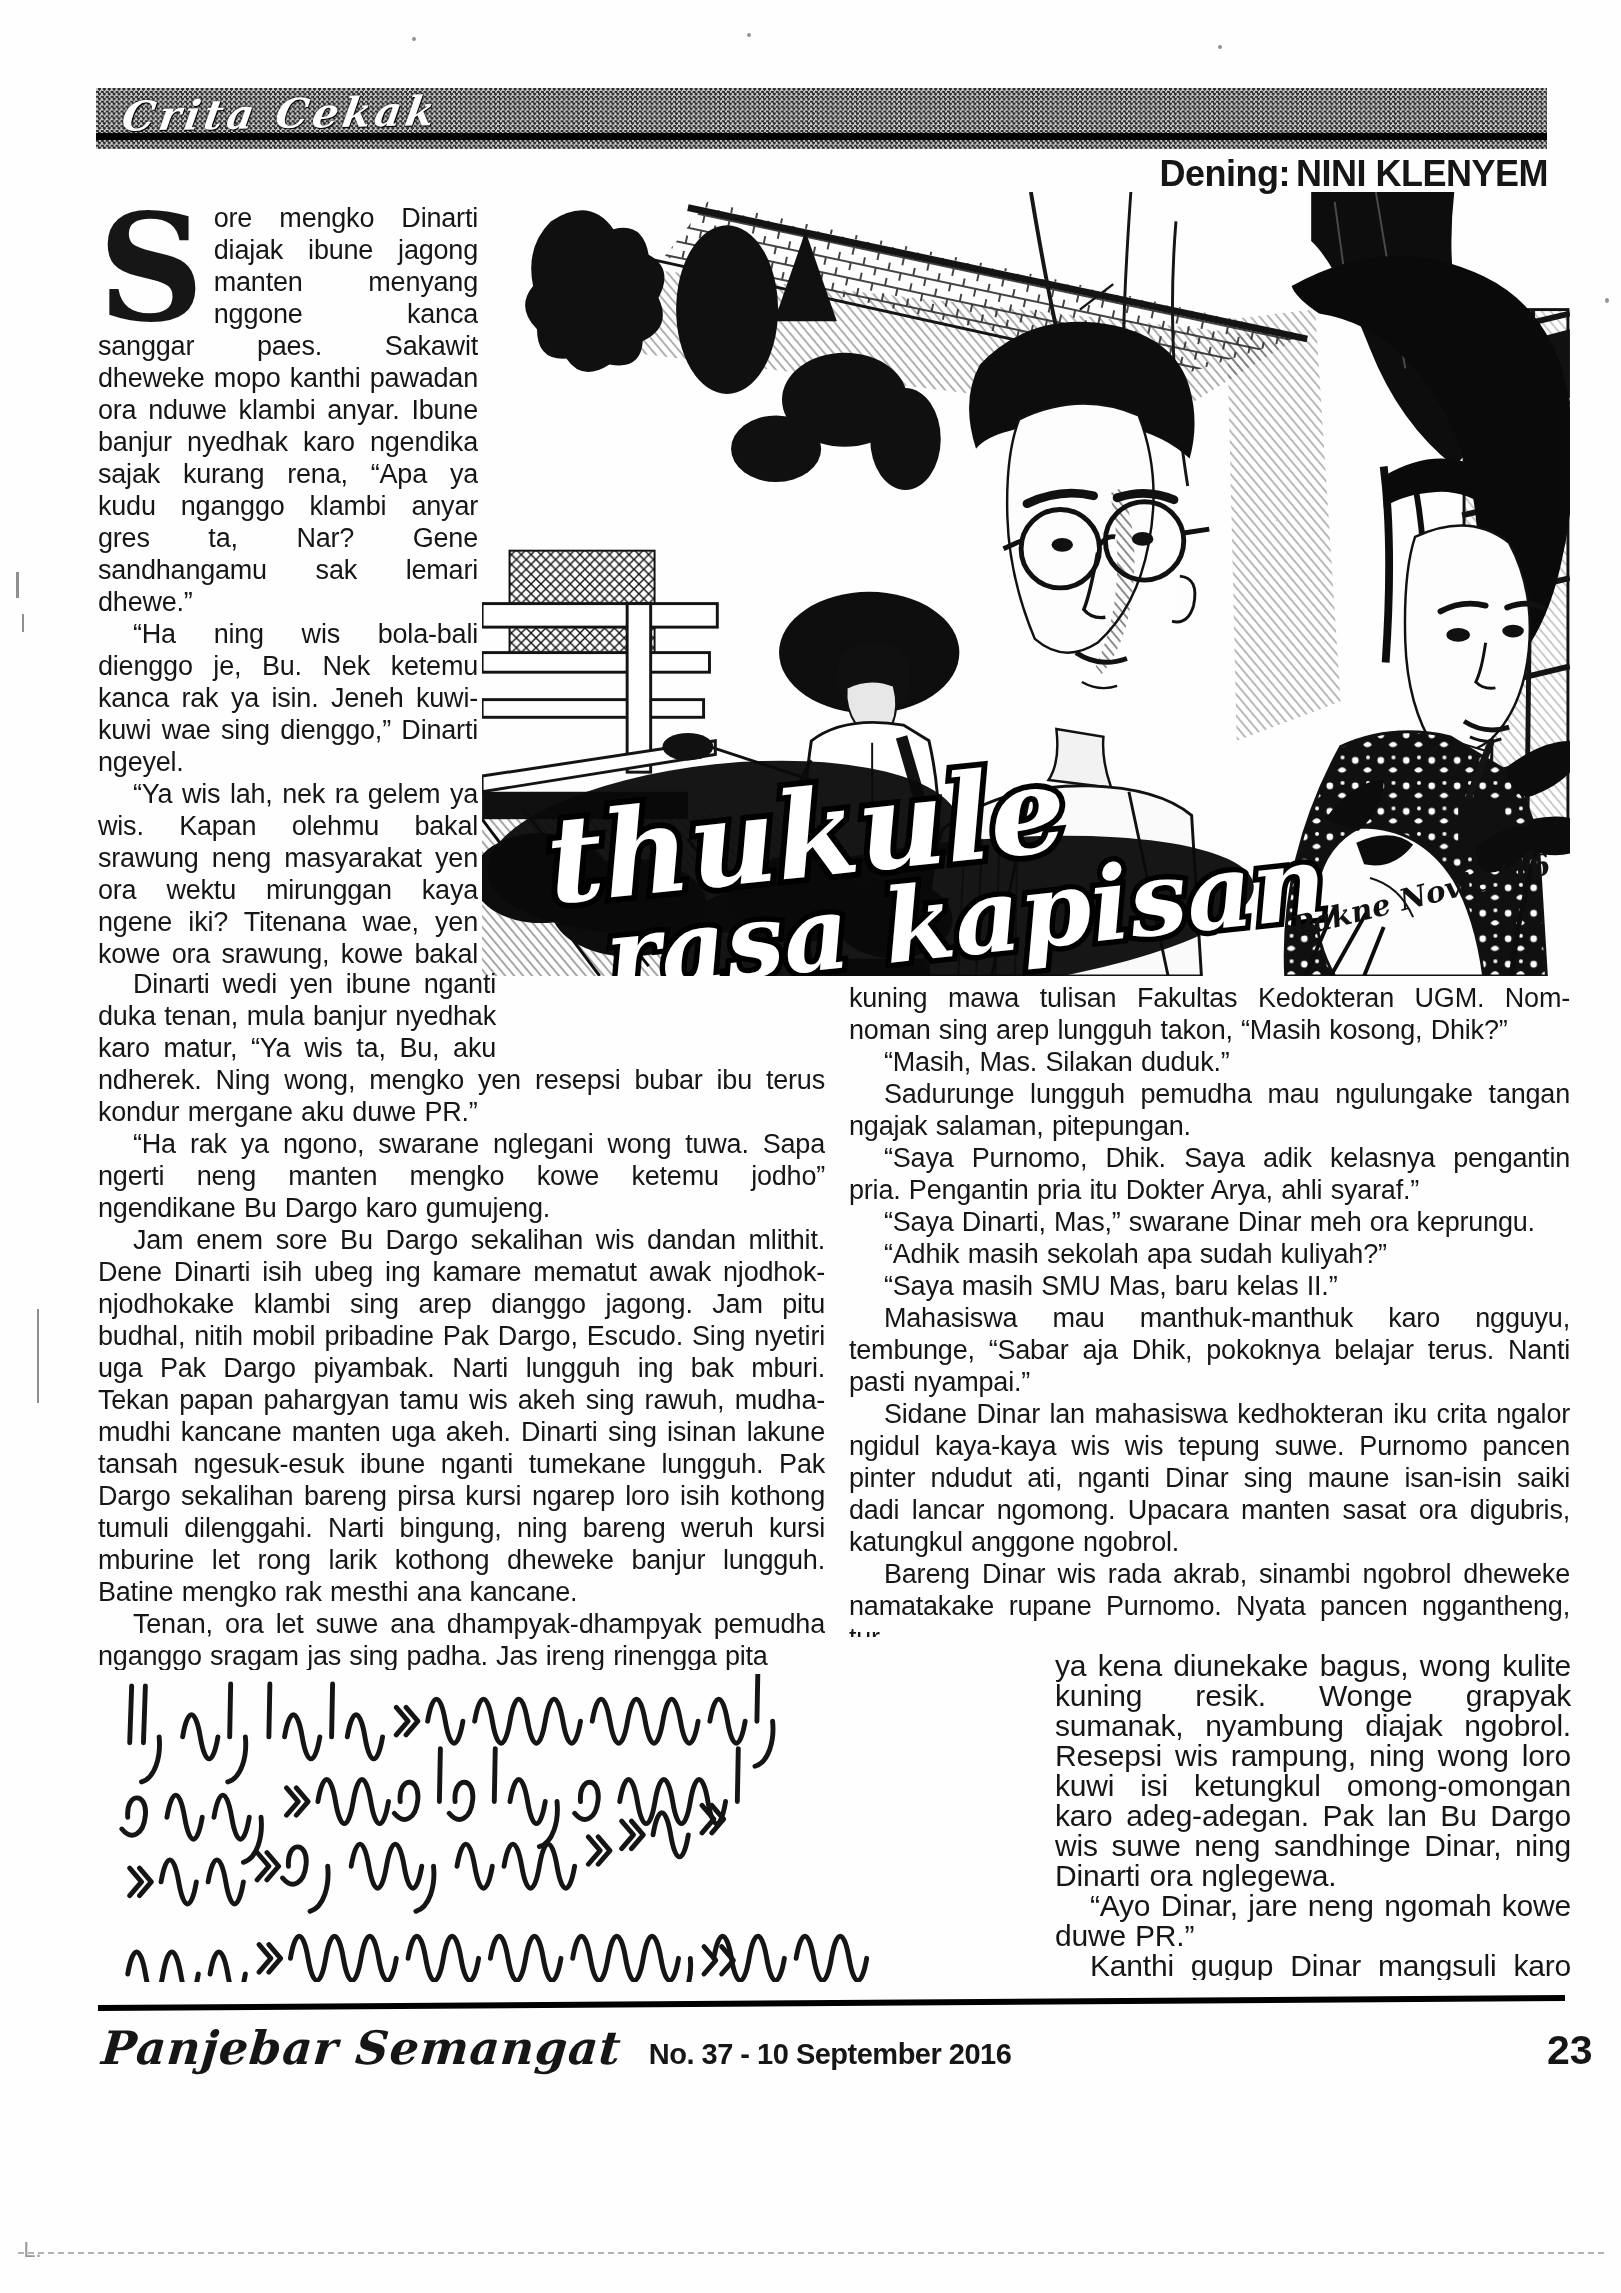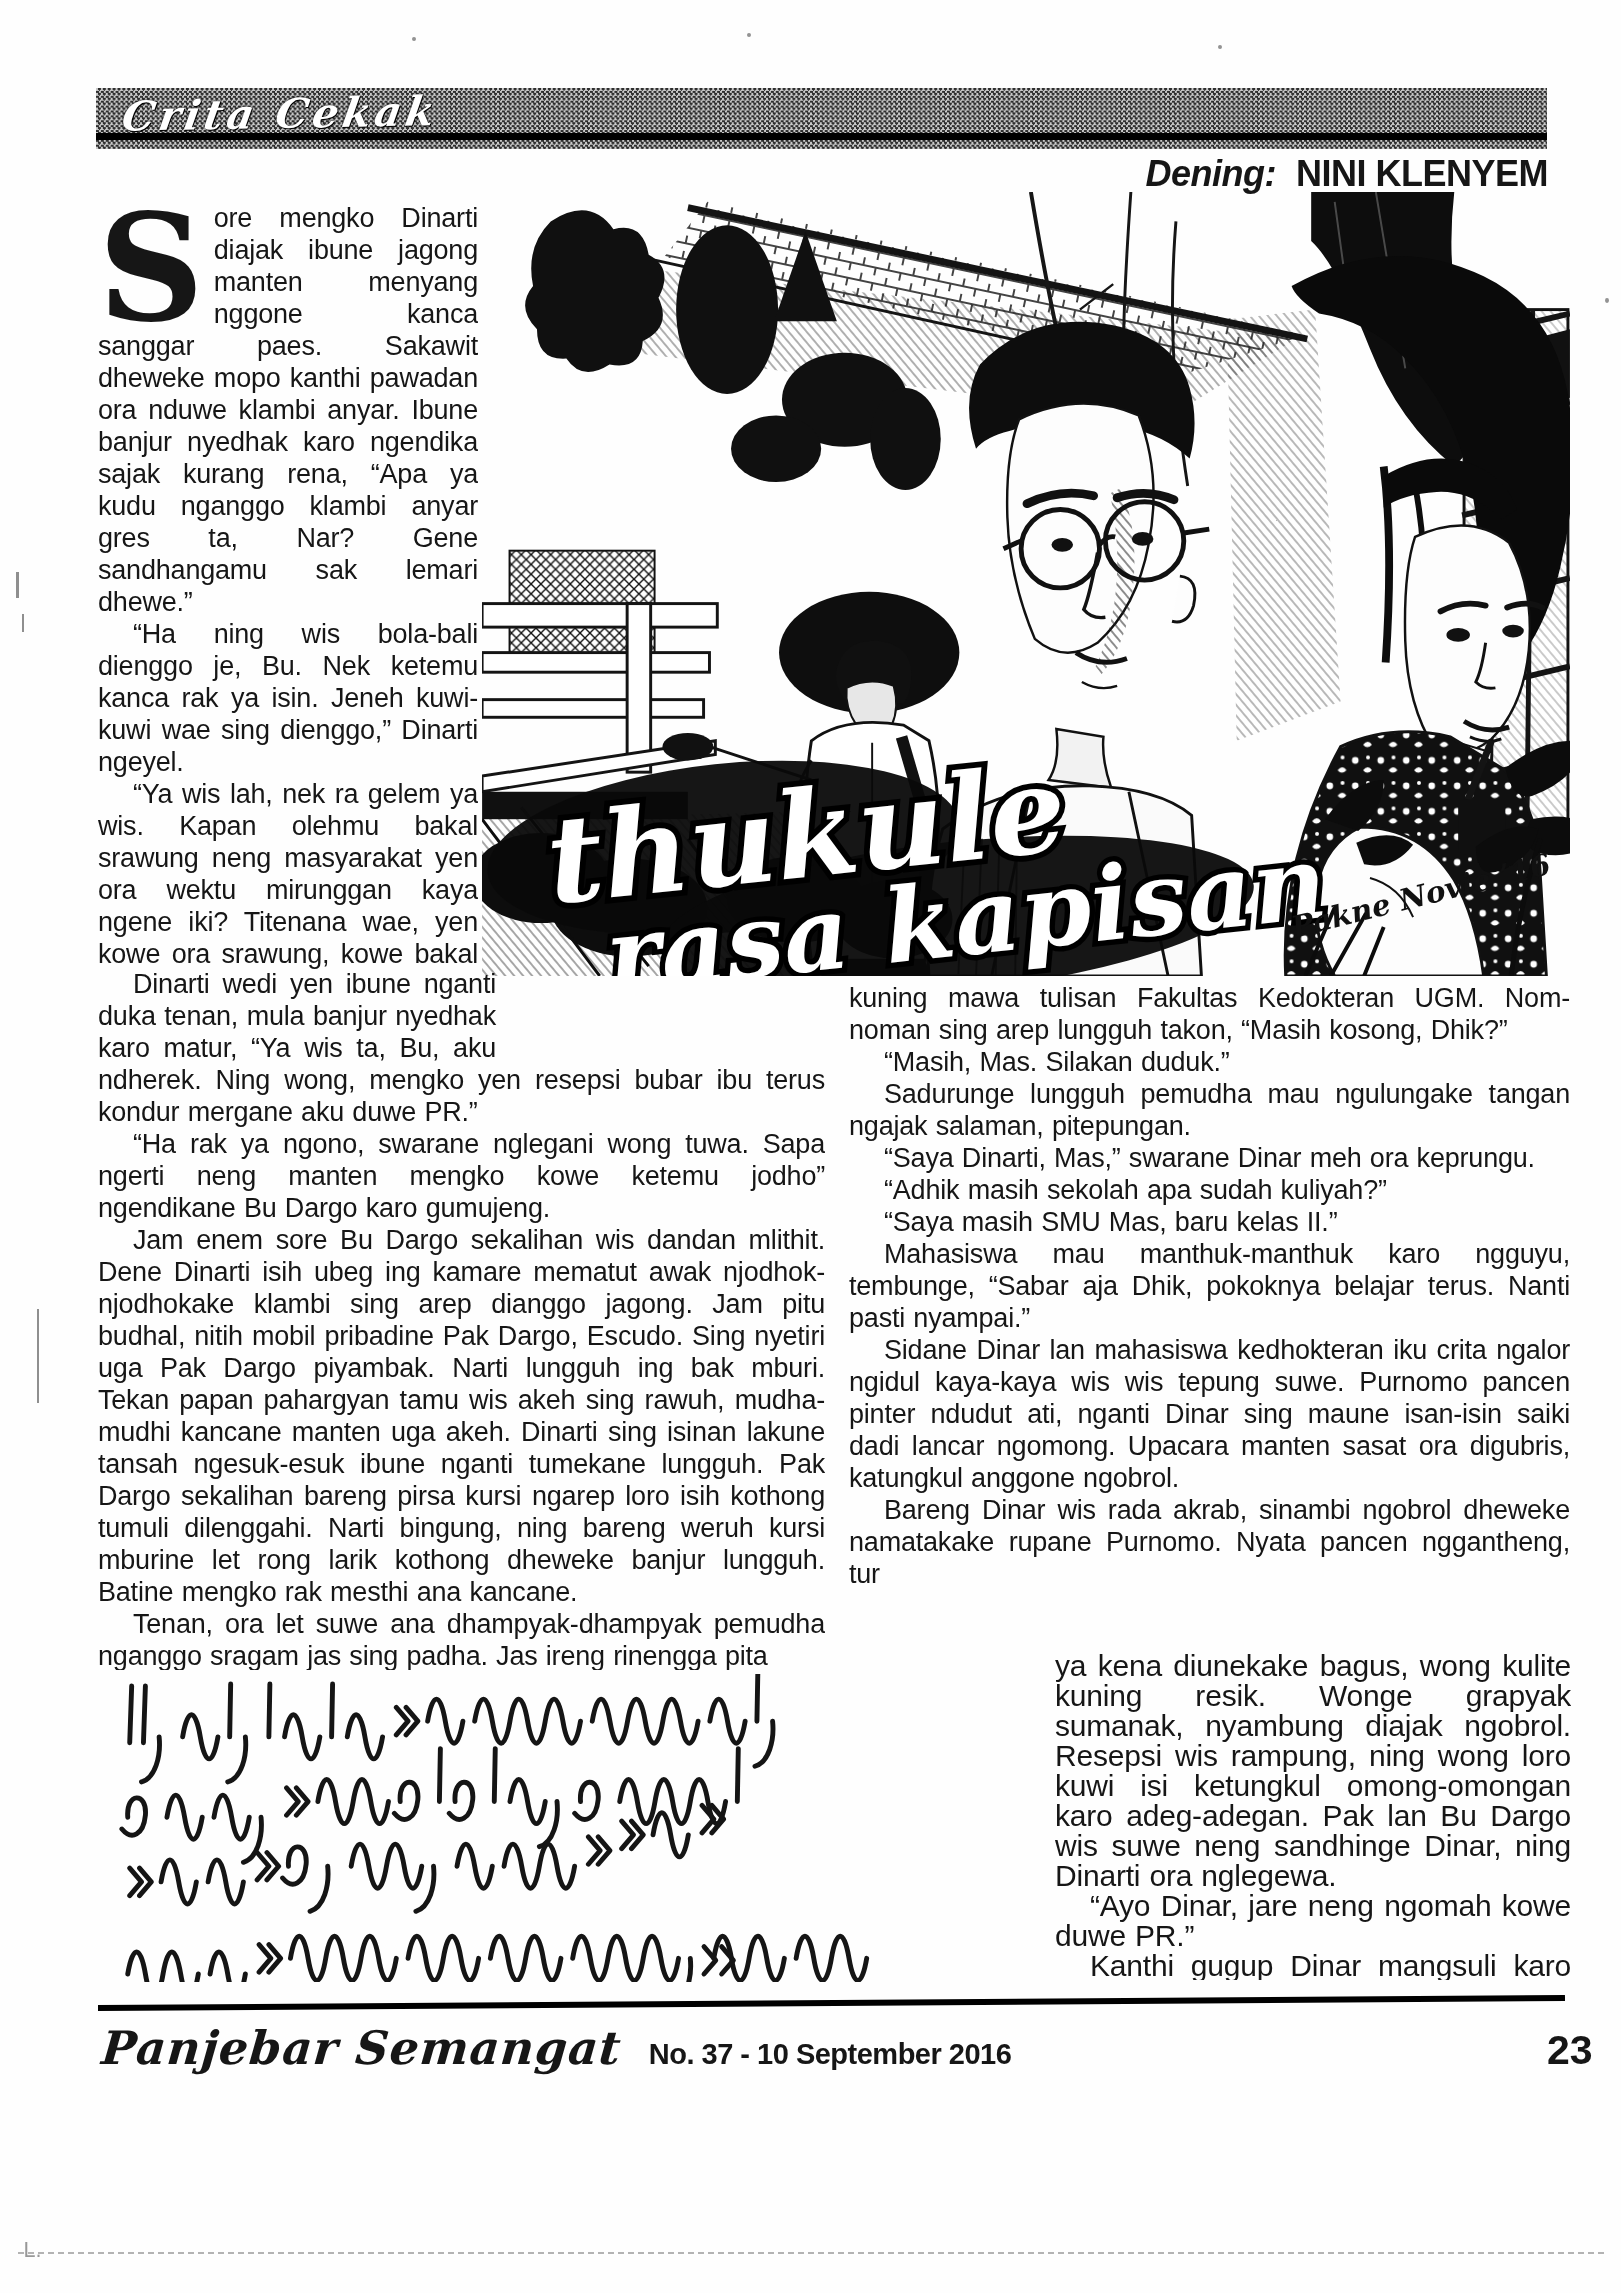--- a/index.html
+++ b/index.html
@@ -12,21 +12,21 @@
           background-image:repeating-conic-gradient(#2e2e2e 0% 25%, #c9c9c9 0% 50%);
           background-size:4.9px 4.9px;}
   .banner::after{content:"";position:absolute;left:0;right:0;bottom:8.8px;height:6.9px;background:#000}
   .banner-label{position:absolute;left:27.4px;top:2px;
           font-family:"DejaVu Serif",serif;font-style:italic;font-weight:700;font-size:41px;
           color:#fff;letter-spacing:3.9px;transform:skewX(-10deg) rotate(-1deg);
           text-shadow:0 0 2.9px #000,1px 1px 0 #000}
 
   .byline{position:absolute;right:73px;top:153px;white-space:nowrap;
           font-size:36px;font-weight:700;letter-spacing:-0.5px}
-  .byline .prefix{font-style:italic;margin-right:20px}
+  .byline .prefix{margin-right:6px}
 
   
   .col{position:absolute;text-align:justify;font-size:27px;line-height:32px;
        letter-spacing:-0.2px;word-spacing:1px;overflow:hidden}
   .col p{margin:0;text-indent:35px}
   .col p.pc{text-indent:0}
   .colA{left:98px;top:202px;width:380px;height:768px}
   .colB{left:98px;top:968px;width:727px;height:702px}
   .colC{left:849px;top:982px;width:721px;height:655px}
   .colD{left:1055px;top:1651px;width:516px;height:329px;font-size:30px;line-height:30px}
@@ -236,20 +236,21 @@
     <p>Dinarti wedi yen ibune nganti duka tenan, mula banjur nyedhak karo matur, “Ya wis ta, Bu, aku  ndherek. Ning wong, mengko yen resepsi bubar ibu terus kondur mergane aku duwe PR.”</p>
     <p>“Ha rak ya ngono, swarane nglegani wong tuwa. Sapa ngerti neng manten mengko kowe ketemu jodho” ngendikane Bu Dargo karo gumujeng.</p>
     <p>Jam enem sore Bu Dargo sekalihan wis dandan mlithit. Dene Dinarti isih ubeg ing kamare mematut awak njodhok-njodhokake klambi sing arep dianggo jagong. Jam pitu budhal, nitih mobil pribadine Pak Dargo, Escudo. Sing nyetiri uga Pak Dargo piyambak. Narti lungguh ing bak mburi. Tekan papan pahargyan tamu wis akeh sing rawuh, mudha-mudhi kancane manten uga akeh. Dinarti sing isinan lakune tansah ngesuk-esuk ibune nganti tumekane lungguh. Pak Dargo sekalihan bareng pirsa kursi ngarep loro isih kothong tumuli dilenggahi. Narti bingung, ning bareng weruh kursi mburine let rong larik kothong dheweke banjur lungguh. Batine mengko rak mesthi ana kancane.</p>
     <p>Tenan, ora let suwe ana dhampyak-dhampyak pemudha nganggo sragam jas sing padha. Jas ireng rinengga pita</p>
   </div>
 
   <div class="col colC">
     <p class="pc">kuning mawa tulisan Fakultas Kedokteran UGM. Nom-noman sing arep lungguh takon, “Masih kosong, Dhik?”</p>
     <p>“Masih, Mas. Silakan duduk.”</p>
     <p>Sadurunge lungguh pemudha mau ngulungake tangan ngajak salaman, pitepungan.</p>
+    <p>“Saya Purnomo, Dhik. Saya adik kelasnya pengantin pria. Pengantin pria itu Dokter Arya, ahli syaraf.”</p>
     <p>“Saya Dinarti, Mas,” swarane Dinar meh ora keprungu.</p>
     <p>“Adhik masih sekolah apa sudah kuliyah?”</p>
     <p>“Saya masih SMU Mas, baru kelas II.”</p>
     <p>Mahasiswa mau manthuk-manthuk karo ngguyu, tembunge, “Sabar aja Dhik, pokoknya belajar terus. Nanti pasti nyampai.”</p>
     <p>Sidane Dinar lan mahasiswa kedhokteran iku crita ngalor ngidul kaya-kaya wis wis tepung suwe. Purnomo pancen pinter ndudut ati, nganti Dinar sing maune isan-isin saiki dadi lancar ngomong. Upacara manten sasat ora digubris, katungkul anggone ngobrol.</p>
     <p>Bareng Dinar wis rada akrab, sinambi ngobrol dheweke namatakake rupane Purnomo. Nyata pancen nggantheng, tur</p>
   </div>
 
   <div class="col colD">
     <p class="pc">ya kena diunekake bagus, wong kulite kuning resik. Wonge grapyak sumanak, nyambung diajak ngobrol. Resepsi wis rampung, ning wong loro kuwi isi ketungkul omong-omongan karo adeg-adegan. Pak lan Bu Dargo wis suwe neng sandhinge Dinar, ning Dinarti ora nglegewa.</p>

